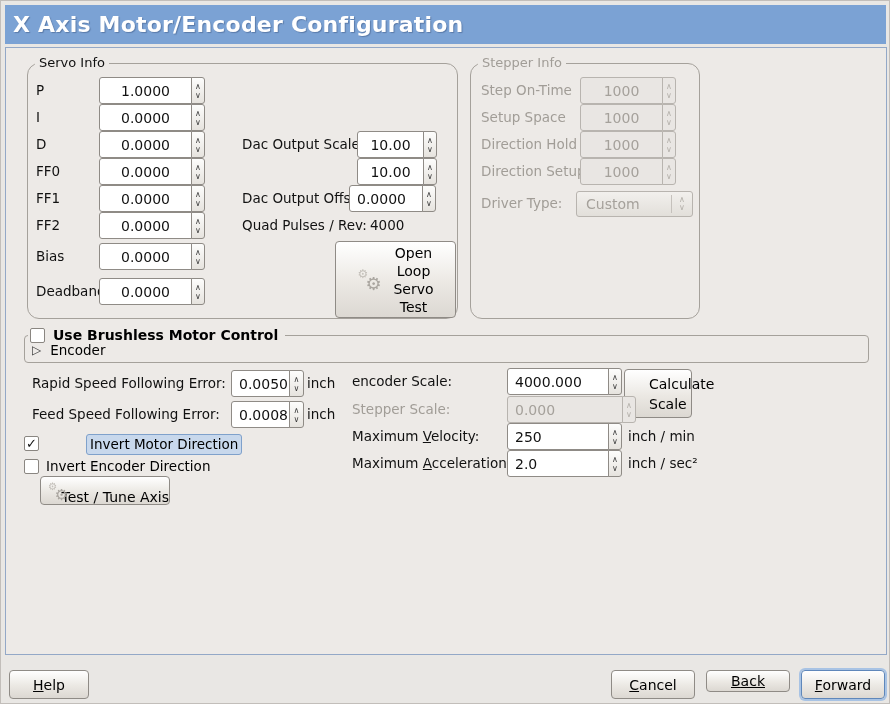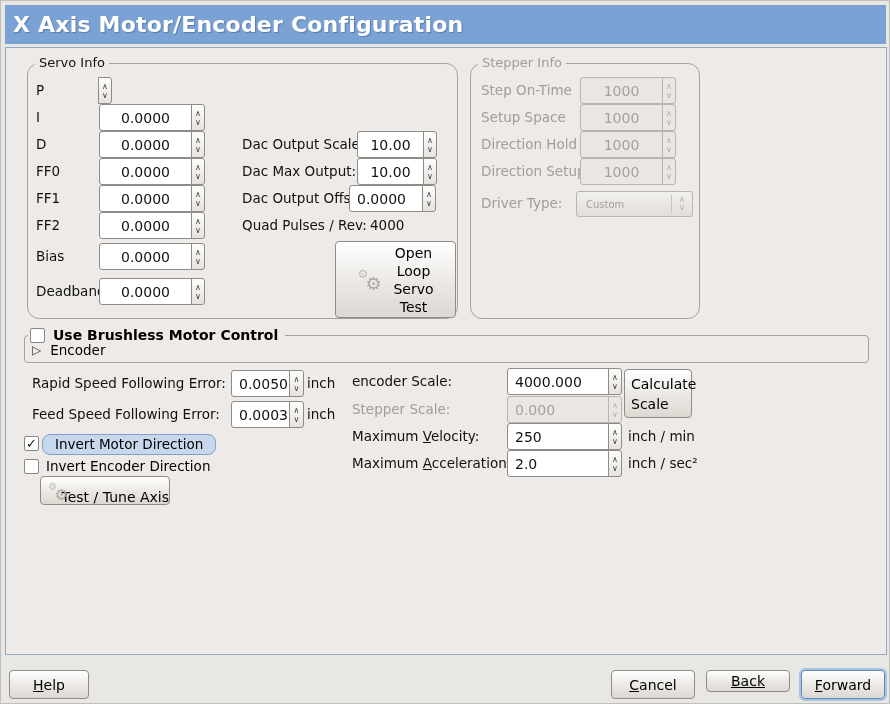--- a/index.html
+++ b/index.html
@@ -53,42 +53,42 @@
     display:block; text-align:center; font-size:8px; line-height:9px; height:9px;
     overflow:hidden;
   }
   .spin.dis .entry { background:#e9e6e3; color:#a5a19b; border-color:#b8b4af; }
   .spin.dis .btns  { background:#e9e6e3; color:#b3afa9; border-color:#b8b4af; }
   
   .combo {
     position:absolute; display:flex; align-items:center; height:26px;
     background:linear-gradient(#f2f0ed,#e2dfda); border:1px solid #b8b4af; border-radius:3px;
   }
-  .combo .val { flex:1; padding-left:9px; font-size:10px; color:#a5a19b; white-space:nowrap; }
+  .combo .val { flex:1; padding-left:9px; font-size:14px; color:#a5a19b; white-space:nowrap; }
   .combo .sep { width:1px; height:18px; background:#c5c1bc; }
   .combo .arr { width:20px; display:flex; flex-direction:column; align-items:center; color:#b3afa9; }
   .combo .arr span { font-size:8px; line-height:8px; height:8px; display:block; }
   
   .btn {
     position:absolute; background:linear-gradient(#ffffff,#ebe8e3 55%,#dcd8d2);
     border:1px solid #8f8b86; border-radius:4px; color:#000;
     display:flex; align-items:center; justify-content:center;
     font-size:14px; white-space:nowrap; cursor:default;
   }
   .btn.focus { box-shadow:0 0 0 2px #a8c3e4; border-color:#5f87ba; }
   .u { text-decoration:underline; }
   
   .cb {
     position:absolute; width:15px; height:15px; background:#ffffff;
     border:1px solid #8a8681; border-radius:2px; font-size:13px; line-height:13px;
     text-align:center; color:#111;
   }
   .hl {
-    background:#c8d8ec; border:1px solid #7fa1cb; border-radius:8px;
-    padding:0 12px; line-height:19px; display:inline-block; margin-top:3px;
+    background:#c8d8ec; border:1px solid #7fa1cb; border-radius:3px;
+    padding:0 3px; line-height:19px; display:inline-block; margin-top:3px;margin-left:44px;
   }
   .gears { position:relative; display:inline-block; width:26px; height:26px; }
   .gears .g1 { position:absolute; left:8px; top:6px; font-size:18px; color:#a9a59f; }
   .gears .g2 { position:absolute; left:0px; top:0px; font-size:12px; color:#c3bfb9; }
   .exp-tri { font-size:12px; color:#3a3a3a; margin-right:9px; }
   .unit { font-size:13.5px; color:#111; line-height:27px; white-space:nowrap; }
 </style>
 </head>
 <body>
 
@@ -106,20 +106,21 @@
       <span class="lbl abs" style="left:8px; top:13px;">P</span>
       <span class="lbl abs" style="left:8px; top:40px;">I</span>
       <span class="lbl abs" style="left:8px; top:67px;">D</span>
       <span class="lbl abs" style="left:8px; top:94px;">FF0</span>
       <span class="lbl abs" style="left:8px; top:121px;">FF1</span>
       <span class="lbl abs" style="left:8px; top:148px;">FF2</span>
       <span class="lbl abs" style="left:8px; top:179px;">Bias</span>
       <span class="lbl abs" style="left:8px; top:214px;">Deadband</span>
 
       <div class="spin" style="left:71px; top:13px;">
+        <span class="entry" style="width:93px;">1.0000</span>
         <span class="btns">
             <span>∧</span>
             <span>∨</span>
           </span>
       </div>
       <div class="spin" style="left:71px; top:40px;">
         <span class="entry" style="width:93px;">0.0000</span>
         <span class="btns">
             <span>∧</span>
             <span>∨</span>
@@ -162,21 +163,20 @@
       </div>
       <div class="spin" style="left:71px; top:214px;">
         <span class="entry" style="width:93px;">0.0000</span>
         <span class="btns">
             <span>∧</span>
             <span>∨</span>
           </span>
       </div>
 
       <span class="lbl abs" style="left:214px; top:67px;">Dac Output Scale:</span>
-      <span class="lbl abs" style="left:214px; top:94px;">Dac Max Output:</span>
       <span class="lbl abs" style="left:214px; top:121px;">Dac Output Offset:</span>
 
       <div class="spin" style="left:329px; top:67px;">
         <span class="entry" style="width:67px;">10.00</span>
         <span class="btns">
             <span>∧</span>
             <span>∨</span>
           </span>
       </div>
       <div class="spin" style="left:329px; top:94px;">
@@ -274,44 +274,44 @@
       <span class="entry left" style="width:59px;">0.0050</span>
       <span class="btns" style="width:15px;">
           <span>∧</span>
           <span>∨</span>
         </span>
     </div>
     <span class="unit abs" style="left:301px; top:322px;">inch</span>
 
     <span class="lbl abs" style="left:26px; top:353px;">Feed Speed Following Error:</span>
     <div class="spin" style="left:225px; top:353px;">
-      <span class="entry left" style="width:59px;">0.0003</span>
+      <span class="entry left" style="width:59px;">0.0008</span>
       <span class="btns" style="width:15px;">
           <span>∧</span>
           <span>∨</span>
         </span>
     </div>
     <span class="unit abs" style="left:301px; top:353px;">inch</span>
 
     <span class="lbl abs" style="left:346px; top:320px;">encoder Scale:</span>
     <div class="spin" style="left:501px; top:320px;">
       <span class="entry left" style="width:102px;">4000.000</span>
       <span class="btns">
           <span>∧</span>
           <span>∨</span>
         </span>
     </div>
-    <div class="btn" style="left:618px; top:321px; width:68px; height:49px; flex-direction:column; align-items:flex-start; padding-left:6px; line-height:20px;">
+    <div class="btn" style="left:618px; top:321px; width:68px; height:49px; flex-direction:column; align-items:flex-start; padding-left:24px; line-height:20px;">
       <span>Calculate</span>
       <span>Scale</span>
     </div>
 
     <span class="lbl dis abs" style="left:346px; top:348px;">Stepper Scale:</span>
     <div class="spin dis" style="left:501px; top:348px;">
-      <span class="entry left" style="width:102px;">0.000</span>
+      <span class="entry left" style="width:116px;">0.000</span>
       <span class="btns">
           <span>∧</span>
           <span>∨</span>
         </span>
     </div>
 
     <span class="lbl abs" style="left:346px; top:375px;"><span>Maximum </span><span class="u">V</span><span>elocity:</span></span>
     <div class="spin" style="left:501px; top:375px;">
       <span class="entry left" style="width:102px;">250</span>
       <span class="btns">

